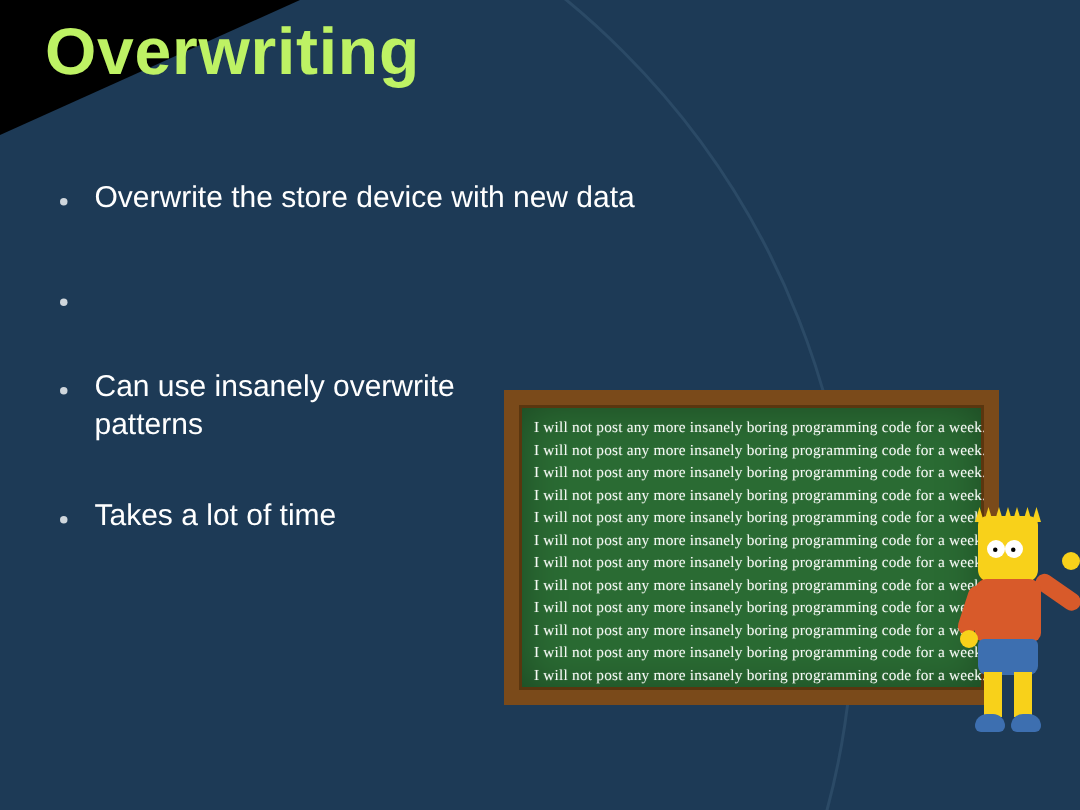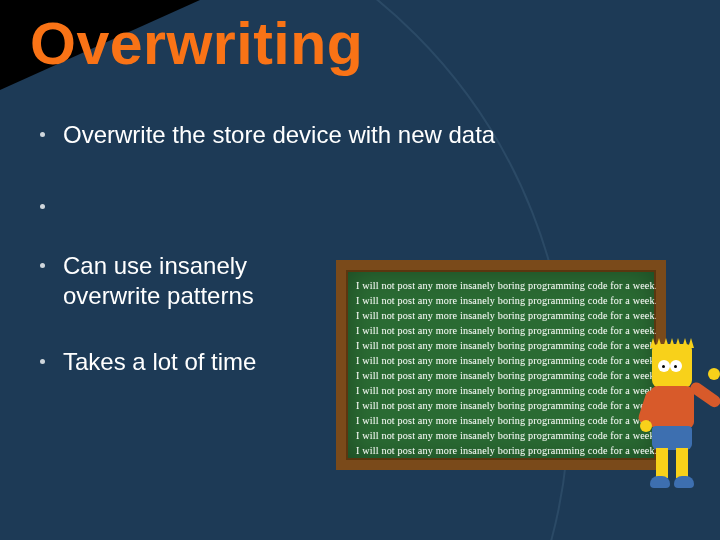--- a/index.html
+++ b/index.html
@@ -33,23 +33,23 @@
     width: 1050px;
     height: 1050px;
     border: 2px solid #2b4a66;
     border-radius: 50%;
     box-sizing: border-box;
   }
   .title {
     position: absolute;
     left: 30px;
     top: 10px;
-    font-size: 59px;
+    font-size: 44px;
     font-weight: bold;
-    color: #f97316;
+    color: #bef264;
     letter-spacing: 0.5px;
   }
   .body {
     position: absolute;
     left: 40px;
     top: 120px;
     right: 24px;
     color: #fff;
   }
   .row {
@@ -61,21 +61,21 @@
   .dot {
     flex: 0 0 auto;
     width: 5px;
     height: 5px;
     background: #cfd6dc;
     border-radius: 50%;
     margin-top: 12px;
     margin-right: 18px;
   }
   .txt {
-    font-size: 24px;
+    font-size: 20px;
     line-height: 1.25;
     color: #fff;
     max-width: 640px;
   }
   .txt.narrow { max-width: 260px; }
 
   .board-wrap {
     position: absolute;
     left: 336px;
     top: 260px;

